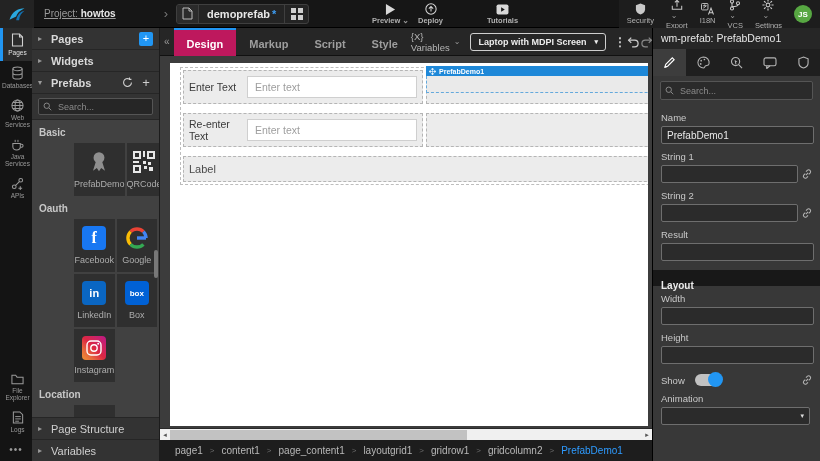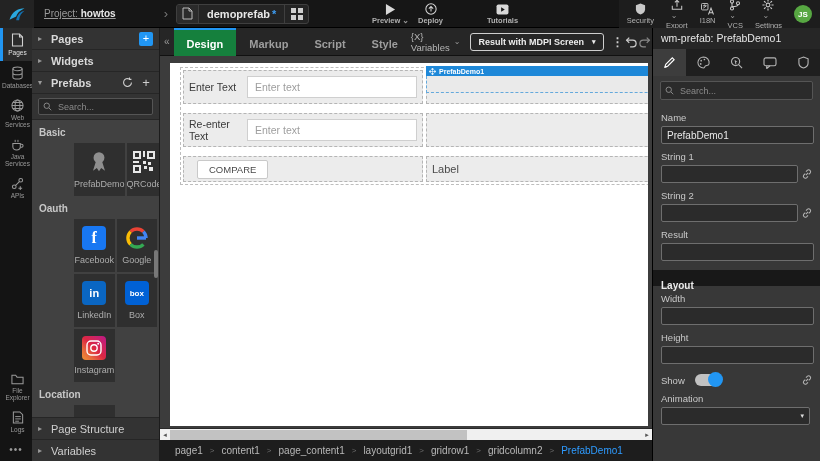--- a/index.html
+++ b/index.html
@@ -50,21 +50,21 @@
   .badge{width:24px;height:24px;border-radius:4px;display:flex;align-items:center;justify-content:center;color:#fff;font-weight:bold;}
   .exp-scrollbar{position:absolute;right:1px;top:130px;width:4px;height:28px;background:#787878;border-radius:2px;}
   .exp-bottom .exp-row{border-top:1px solid #262626;border-bottom:none;}
   .exp-bottom .lbl{font-weight:normal;color:#d0d0d0;}
 
   
   .center{position:absolute;left:160px;top:28px;width:492px;height:433px;display:flex;flex-direction:column;}
   .ctoolbar{height:28px;flex:0 0 auto;background:#262626;display:flex;align-items:center;border-bottom:1px solid #111;}
   .collapse{color:#9a9a9a;font-size:10px;padding:0 4px;cursor:pointer;}
   .ctab{height:28px;line-height:28px;padding:0 13px;font-size:11px;font-weight:bold;color:#9e9e9e;border-top:2px solid transparent;cursor:pointer;}
-  .ctab.active{background:#15803d;color:#fff;border-top:2px solid #2196f3;}
+  .ctab.active{background:#be185d;color:#fff;border-top:2px solid #2196f3;}
   .ct-spacer{flex:1;}
   .vars-btn{display:flex;align-items:center;gap:4px;color:#b5b5b5;font-size:9.5px;margin-right:10px;cursor:pointer;}
   .device{display:flex;align-items:center;gap:8px;height:18px;border:1px solid #cfcfcf;border-radius:3px;padding:0 7px;color:#ededed;font-size:9px;font-weight:bold;cursor:pointer;margin-right:8px;white-space:nowrap;}
   .ct-ic{width:20px;display:flex;align-items:center;justify-content:center;cursor:pointer;color:#cfcfcf;}
   .canvas{flex:1;position:relative;background:#3c3c3c;overflow:hidden;}
   .page{position:absolute;left:10px;top:7px;right:4px;bottom:2px;background:#fff;overflow:hidden;}
   .lg{position:absolute;left:10px;top:4px;width:560px;border:1px dashed #bdbdbd;padding:2px;display:flex;flex-direction:column;gap:9px;}
   .lgrow{display:flex;gap:3px;}
   .cell{border:1px dashed #b5b5b5;background:#ececec;position:relative;}
   .c1{width:240px;flex:0 0 auto;display:flex;align-items:center;padding:0 5px;}
@@ -429,21 +429,21 @@
       <div class="ctab active">Design</div>
       <div class="ctab">Markup</div>
       <div class="ctab">Script</div>
       <div class="ctab">Style</div>
       <div class="ct-spacer"></div>
       <div class="vars-btn">
         <span>{X} Variables</span>
         <span class="chev">⌄</span>
       </div>
       <div class="device">
-        <span>Result with MDPI Screen</span>
+        <span>Laptop with MDPI Screen</span>
         <span style="font-size:7px;">▾</span>
       </div>
       <span class="ct-ic" style="font-size:12px;font-weight:bold;">⋮</span>
       <span class="ct-ic">
           <svg width="14" height="13" viewBox="0 0 16 14">
             <path d="M3 5.5 h7 a3.8 3.8 0 0 1 0 7.6 H7" fill="none" stroke="#cfcfcf" stroke-width="1.4"></path>
             <path d="M6 2.5 L3 5.5 L6 8.5" fill="none" stroke="#cfcfcf" stroke-width="1.4"></path>
           </svg>
         </span>
       <span class="ct-ic">
@@ -485,23 +485,20 @@
             </div>
           </div>
           <div class="lgrow">
             <div class="cell c1 r12">
               <span class="flabel">Re-enter Text</span>
               <input class="cinput" placeholder="Enter text" style="">
             </div>
             <div class="cell c2 r12"></div>
           </div>
           <div class="lgrow">
-            <div class="cell c1 r3">
-              <button class="compare-btn">COMPARE</button>
-            </div>
             <div class="cell c2 r3">
               <span class="lbl-widget">Label</span>
             </div>
           </div>
         </div>
       </div>
     </div>
 
     <div class="hscroll">
       <span class="hs-arrow" style="left:0;">◂</span>

